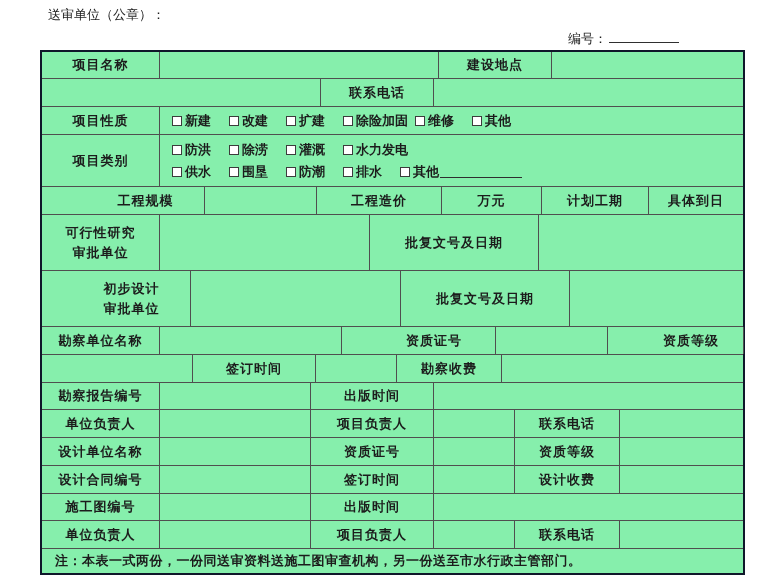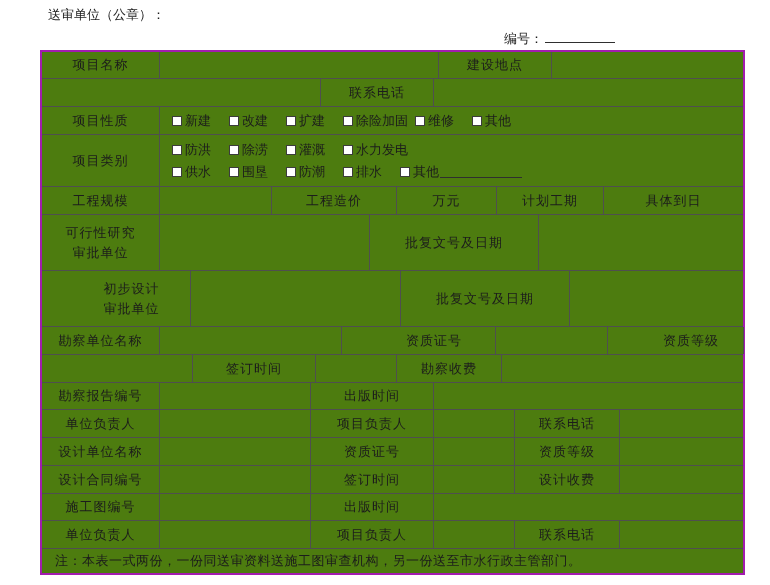--- a/index.html
+++ b/index.html
@@ -3,26 +3,26 @@
 <meta charset="utf-8">
 <style>
   * { box-sizing: border-box; margin: 0; padding: 0; }
   html,body { width:770px; height:585px; background:#ffffff; }
   body {
     position:relative; overflow:hidden;
     font-family:"Liberation Serif","DejaVu Serif",serif;
     font-size:13px; color:#1c1c1c;
   }
   .hdr { position:absolute; left:48px; white-space:nowrap; }
-  .hdr-num { position:absolute; left:504px; top:30px; white-space:nowrap; }
+  .hdr-num { position:absolute; left:568px; top:30px; white-space:nowrap; }
   .numblank { display:inline-block; width:70px; height:13px; border-bottom:1px solid #2f2f2f; margin-left:2px; }
 
   .ftable {
     position:absolute; left:40px; top:50px; width:705px;
-    border:2px solid #a21caf; background:#4d7c0f;
+    border:2px solid #0f172a; background:#86efac;font-weight:bold;
   }
   .row { display:flex; border-bottom:1px solid #4f4f4f; }
   .row:last-child { border-bottom:none; }
   .cell {
     border-right:1px solid #4f4f4f;
     display:flex; align-items:center; justify-content:center;
     overflow:hidden; min-width:0;
   }
   .cell:last-child { border-right:none; }
   .cell.label, .cell.hint { letter-spacing:1px; text-align:center; }
@@ -134,21 +134,21 @@
             <span>排水</span>
           </div>
           <div class="ck">
             <div class="ckbox"></div>
             <span>其他</span>
             <div class="blank"></div>
           </div>
         </div>
       </div>
     </div>
-    <div class="row" style="height: 28px;">
+    <div class="row" style="height: 28px; padding-left: 45px;">
       <div class="cell label" style="flex: 0 0 118px;">
         <span>工程规模</span>
       </div>
       <div class="cell value" style="flex: 0 0 112px;"></div>
       <div class="cell label" style="flex: 0 0 125px;">
         <span>工程造价</span>
       </div>
       <div class="cell hint" style="flex: 0 0 100px;">
         <span>万元</span>
       </div>

